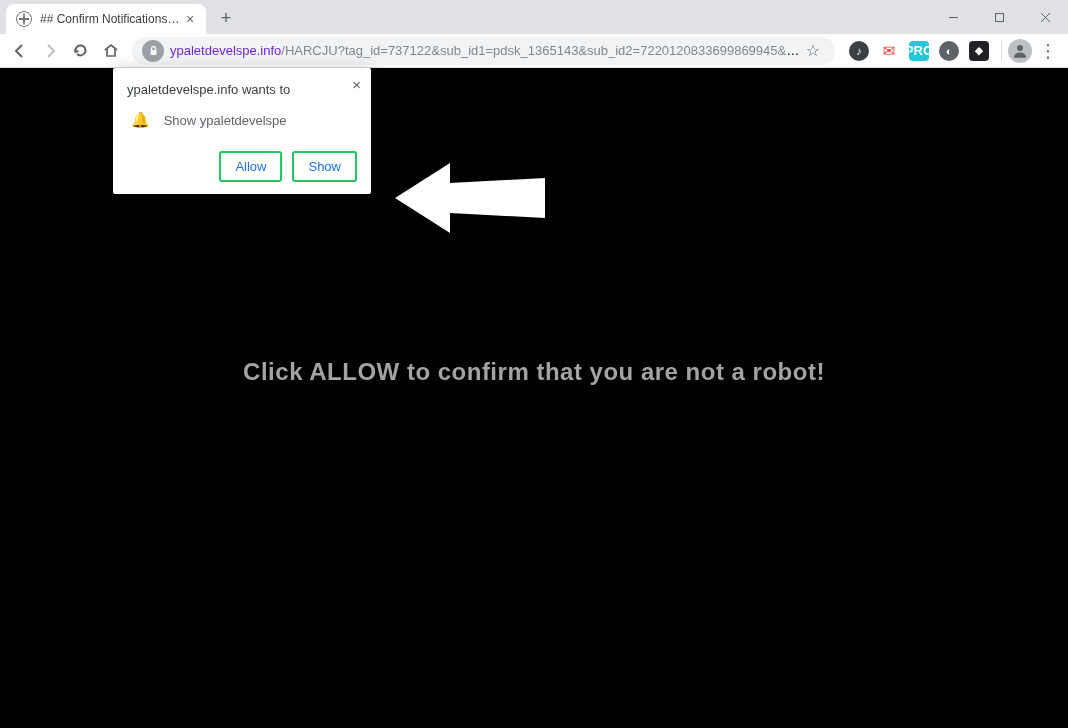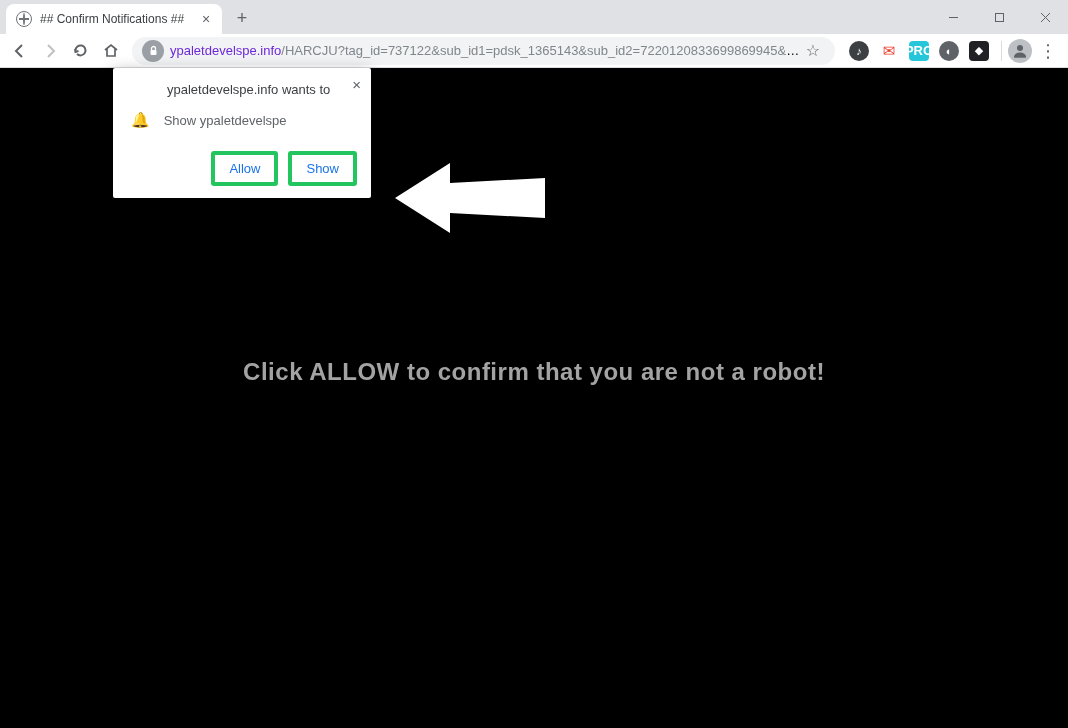--- a/index.html
+++ b/index.html
@@ -21,21 +21,21 @@
   }
   .tab {
     margin-left: 6px;
     height: 30px;
     background: #fff;
     border-top-left-radius: 8px;
     border-top-right-radius: 8px;
     display: flex;
     align-items: center;
     padding: 0 8px 0 10px;
-    width: 216px;
+    width: 200px;
     position: relative;
     font-size: 12px;
     color: #3c4043;
   }
   .tab .favicon {
     width: 16px; height: 16px;
     border: 1.5px solid #6f7277;
     border-radius: 50%;
     margin-right: 8px;
     position: relative;
@@ -146,29 +146,29 @@
     top:68px;
     width:258px;
     background:#fff;
     border-radius:2px;
     box-shadow:0 4px 16px rgba(0,0,0,.35);
     padding:14px 14px 12px 14px;
     font-size:13px;
     color:#3c4043;
     z-index:10;
   }
-  .perm-popup .title{font-weight:400;margin-bottom:14px;padding-right:20px;margin-left:40px;}
+  .perm-popup .title{font-weight:400;margin-bottom:14px;padding-right:20px;}
   .perm-popup .close{
     position:absolute;right:10px;top:8px;color:#5f6368;font-size:15px;cursor:pointer;
   }
   .perm-row{display:flex;align-items:center;gap:14px;color:#5f6368;margin-bottom:22px;padding-left:4px;}
   .perm-row .bell{font-size:15px;}
   .perm-actions{display:flex;justify-content:flex-end;gap:10px;}
   .perm-btn{
-    border:4px solid #22c55e;background:#fff;color:#1a73e8;
+    border:2px solid #22c55e;background:#fff;color:#1a73e8;
     font-size:13px;padding:6px 14px;border-radius:3px;cursor:pointer;
   }
   
   .arrow{
     position:absolute;
     left:395px;
     top:85px;
     z-index:5;
   }
 </style>

